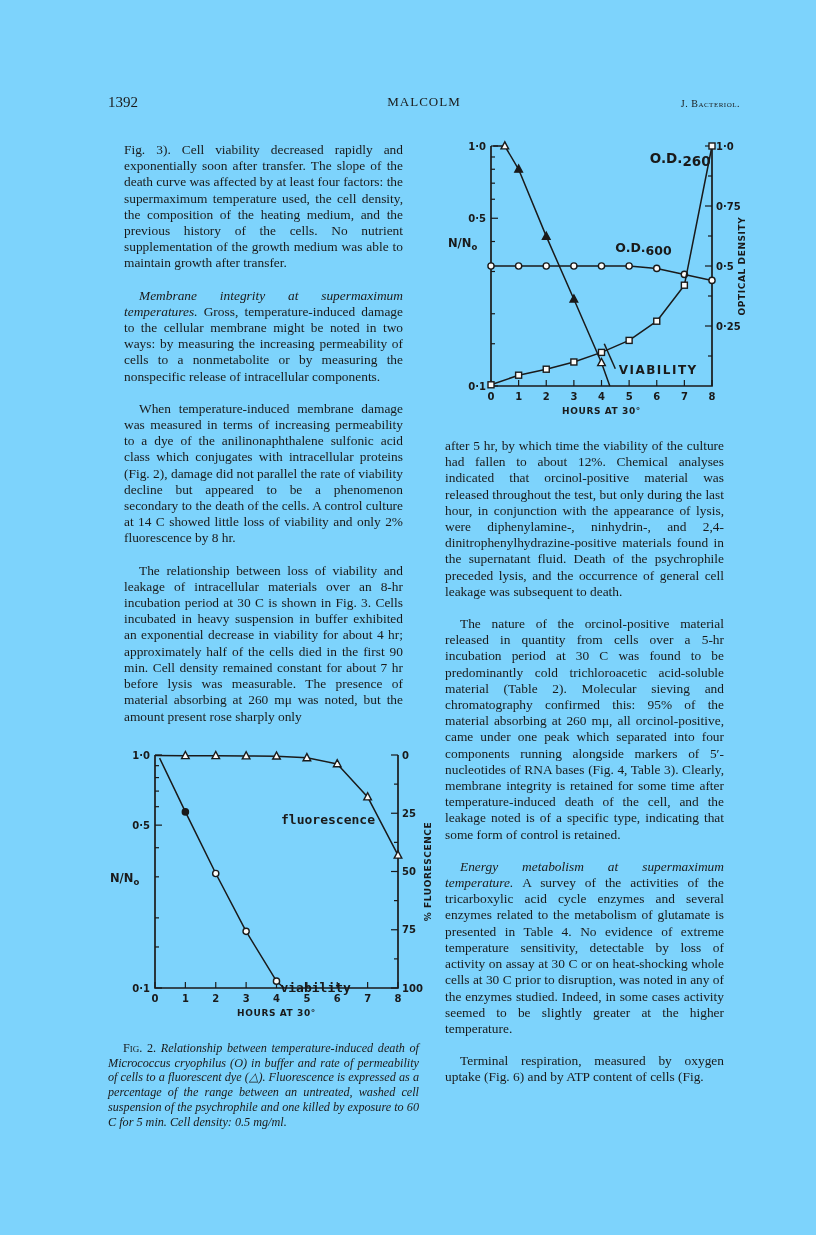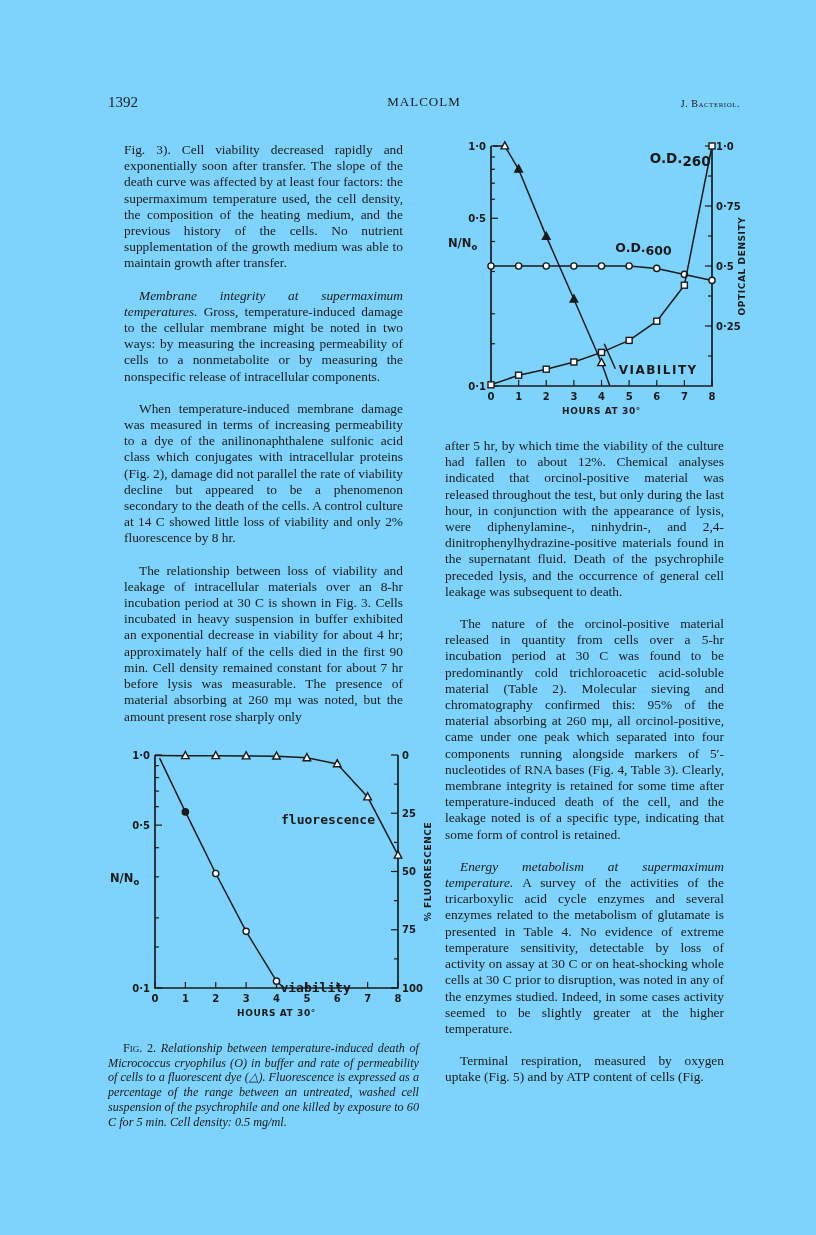--- a/index.html
+++ b/index.html
@@ -207,16 +207,16 @@
           <line x1="175.2625" y1="215.7380978266365" x2="186.3125" y2="240.74831824652992" class="curve"></line>
           <text x="281.61875" y="34.79999999999999" class="plabs" text-anchor="end" font-size="13.5"><tspan>O.D.</tspan><tspan dy="3.5">260</tspan></text>
           <text x="186.3125" y="123.6" class="plabs" text-anchor="start" font-size="12.5"><tspan>O.D.</tspan><tspan dy="3.5">600</tspan></text>
           <text x="189.6275" y="246.18767455915642" class="plabs" text-anchor="start" font-size="12" letter-spacing="1.5"><tspan>VIABILITY</tspan></text>
         </svg>
     </figure>
 
     <p class="para noindent"><span class="ital"></span><span>after 5 hr, by which time the viability of the culture had fallen to about 12%. Chemical analyses indicated that orcinol-positive material was released throughout the test, but only during the last hour, in conjunction with the appearance of lysis, were diphenylamine-, ninhydrin-, and 2,4-dinitrophenylhydrazine-positive materials found in the supernatant fluid. Death of the psychrophile preceded lysis, and the occurrence of general cell leakage was subsequent to death.</span></p>
     <p class="para"><span class="ital"></span><span>The nature of the orcinol-positive material released in quantity from cells over a 5-hr incubation period at 30 C was found to be predominantly cold trichloroacetic acid-soluble material (Table 2). Molecular sieving and chromatography confirmed this: 95% of the material absorbing at 260 mμ, all orcinol-positive, came under one peak which separated into four components running alongside markers of 5′-nucleotides of RNA bases (Fig. 4, Table 3). Clearly, membrane integrity is retained for some time after temperature-induced death of the cell, and the leakage noted is of a specific type, indicating that some form of control is retained.</span></p>
     <p class="para"><span class="ital">Energy metabolism at supermaximum temperature. </span><span>A survey of the activities of the tricarboxylic acid cycle enzymes and several enzymes related to the metabolism of glutamate is presented in Table 4. No evidence of extreme temperature sensitivity, detectable by loss of activity on assay at 30 C or on heat-shocking whole cells at 30 C prior to disruption, was noted in any of the enzymes studied. Indeed, in some cases activity seemed to be slightly greater at the higher temperature.</span></p>
-    <p class="para"><span class="ital"></span><span>Terminal respiration, measured by oxygen uptake (Fig. 5) and by ATP content of cells (Fig.</span></p>
+    <p class="para"><span class="ital"></span><span>Terminal respiration, measured by oxygen uptake (Fig. 6) and by ATP content of cells (Fig.</span></p>
   </div>
 
 </div>
 
 </body></html>

